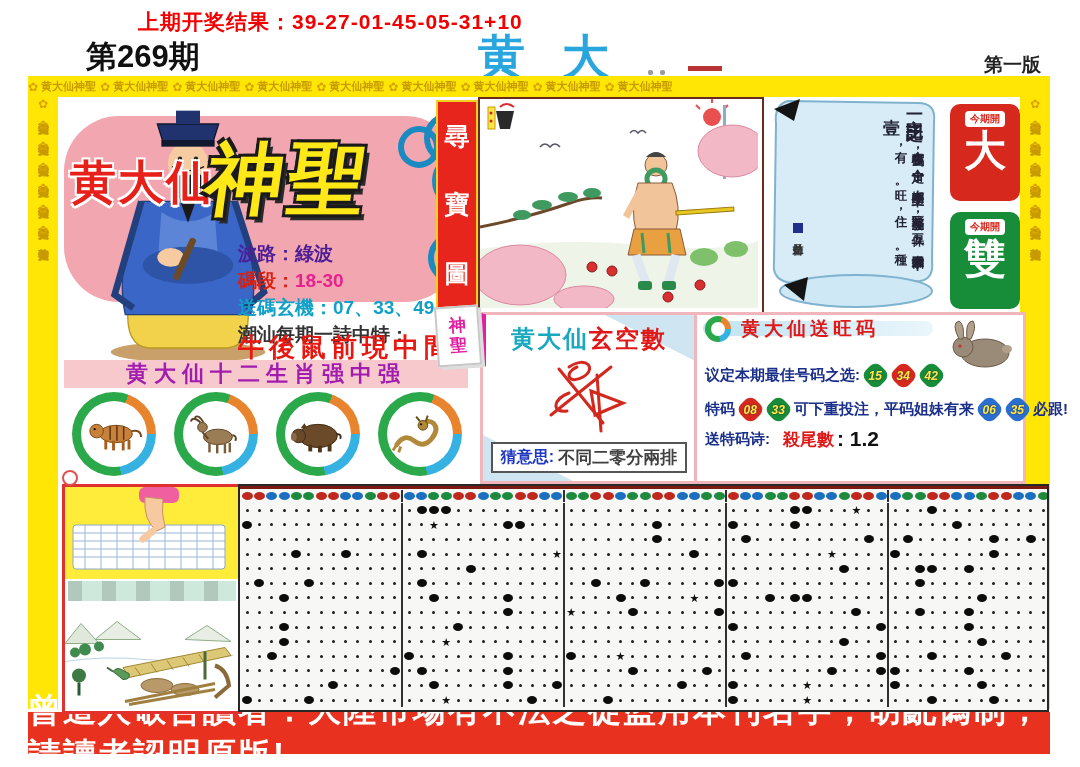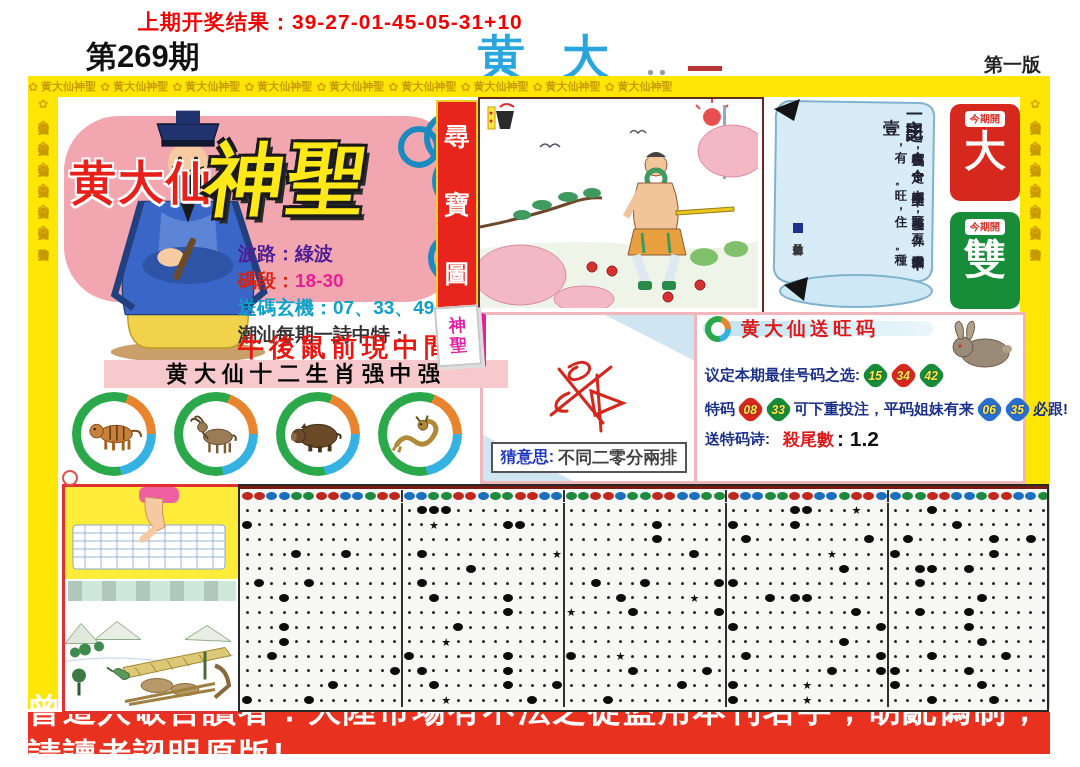--- a/index.html
+++ b/index.html
@@ -31,21 +31,21 @@
       text-shadow:-2px -2px 0 #fff,2px -2px 0 #fff,-2px 2px 0 #fff,2px 2px 0 #fff,0 3px 0 #fff;z-index:6;}
   .deity-name-yellow{left:206px;top:128px;font-size:78px;font-weight:900;color:#ffe818;
       font-family:"DejaVu Serif","Liberation Serif",serif;transform:skewX(-8deg);
       text-shadow:-3px -3px 0 #1a1a1a,3px -3px 0 #1a1a1a,-3px 3px 0 #1a1a1a,3px 3px 0 #1a1a1a,6px 6px 0 #2a2a2a;z-index:6;letter-spacing:4px;}
   .info-lines{left:238px;top:240px;width:240px;z-index:7;}
   .info-line{font-size:19px;font-weight:bold;line-height:27px;white-space:nowrap;}
   .il-0{color:#4c1d95;} .il-1 .lbl{color:#d82010;margin-top:24px;} .il-1 .val{color:#e82090;}
   .il-2{color:#10a0c8;} .il-3{color:#333;}
   .poem{left:238px;top:330px;font-size:26px;font-weight:900;color:#e81810;letter-spacing:5px;z-index:7;white-space:nowrap;}
   .strong-bar{left:64px;top:360px;width:404px;height:28px;background:#f7c9cd;display:flex;align-items:center;justify-content:center;
-      font-family:"DejaVu Serif","Liberation Serif",serif;font-size:22px;font-weight:900;color:#000000;letter-spacing:6px;z-index:7;margin-left:40px;}
+      font-family:"DejaVu Serif","Liberation Serif",serif;font-size:22px;font-weight:900;color:#a21caf;letter-spacing:6px;z-index:7;}
   .medals{left:72px;top:392px;width:400px;height:86px;display:flex;gap:18px;z-index:7;}
   .medal{width:84px;height:84px;border-radius:50%;position:relative;
       background:conic-gradient(from 20deg,#e8832e 0 70deg,#35b2e2 70deg 150deg,#2aa84a 150deg 360deg);}
   .medal-inner{position:absolute;left:9px;top:9px;width:66px;height:66px;border-radius:50%;background:#fff;display:flex;align-items:center;justify-content:center;}
   .small-ring{left:62px;top:470px;width:12px;height:12px;border:2px solid #e05050;border-radius:50%;background:#fff;z-index:8;}
   
   .treasure-label{left:436px;top:100px;width:38px;height:206px;background:#e8251c;border:2px solid #f2d020;
       display:flex;flex-direction:column;align-items:center;justify-content:space-around;z-index:8;}
   .treasure-char{color:#fff;font-size:25px;font-weight:900;font-family:"DejaVu Serif",serif;}
   .cube{left:430px;top:302px;width:52px;height:64px;z-index:8;}
@@ -420,20 +420,23 @@
       <div class="open-char">大</div>
     </div>
   <div class="abs open-box" id="openBox1" style="top: 212px; background: rgb(23, 140, 57);">
       <div class="open-label">今期開</div>
       <div class="open-char">雙</div>
     </div>
 
   <div class="abs xuankong">
     <div class="xk-tri" style="right:0;top:0;border-width:0 90px 46px 0;border-color:transparent #cfe6f2 transparent transparent;"></div>
     <div class="xk-tri" style="left:0;bottom:0;border-width:46px 0 0 90px;border-color:transparent transparent transparent #cfe6f2;"></div>
+    <div class="xk-title">
+      <span class="xk-a">黄大仙</span><span class="xk-b">玄空數</span>
+    </div>
     <svg style="position:absolute;left:56px;top:38px;" width="100" height="86" viewBox="0 0 100 86">
       <g fill="none" stroke="#d2281e" stroke-width="3" stroke-linecap="round">
         <path d="M30 14 C48 2 58 16 44 24 C30 32 24 20 38 14"></path>
         <path d="M12 62 L72 14"></path>
         <path d="M20 16 L64 70"></path>
         <path d="M52 38 L84 50 L56 62 Z"></path>
         <path d="M30 40 C14 46 12 60 28 58"></path>
         <path d="M58 22 L62 78"></path>
       </g>
     </svg>

